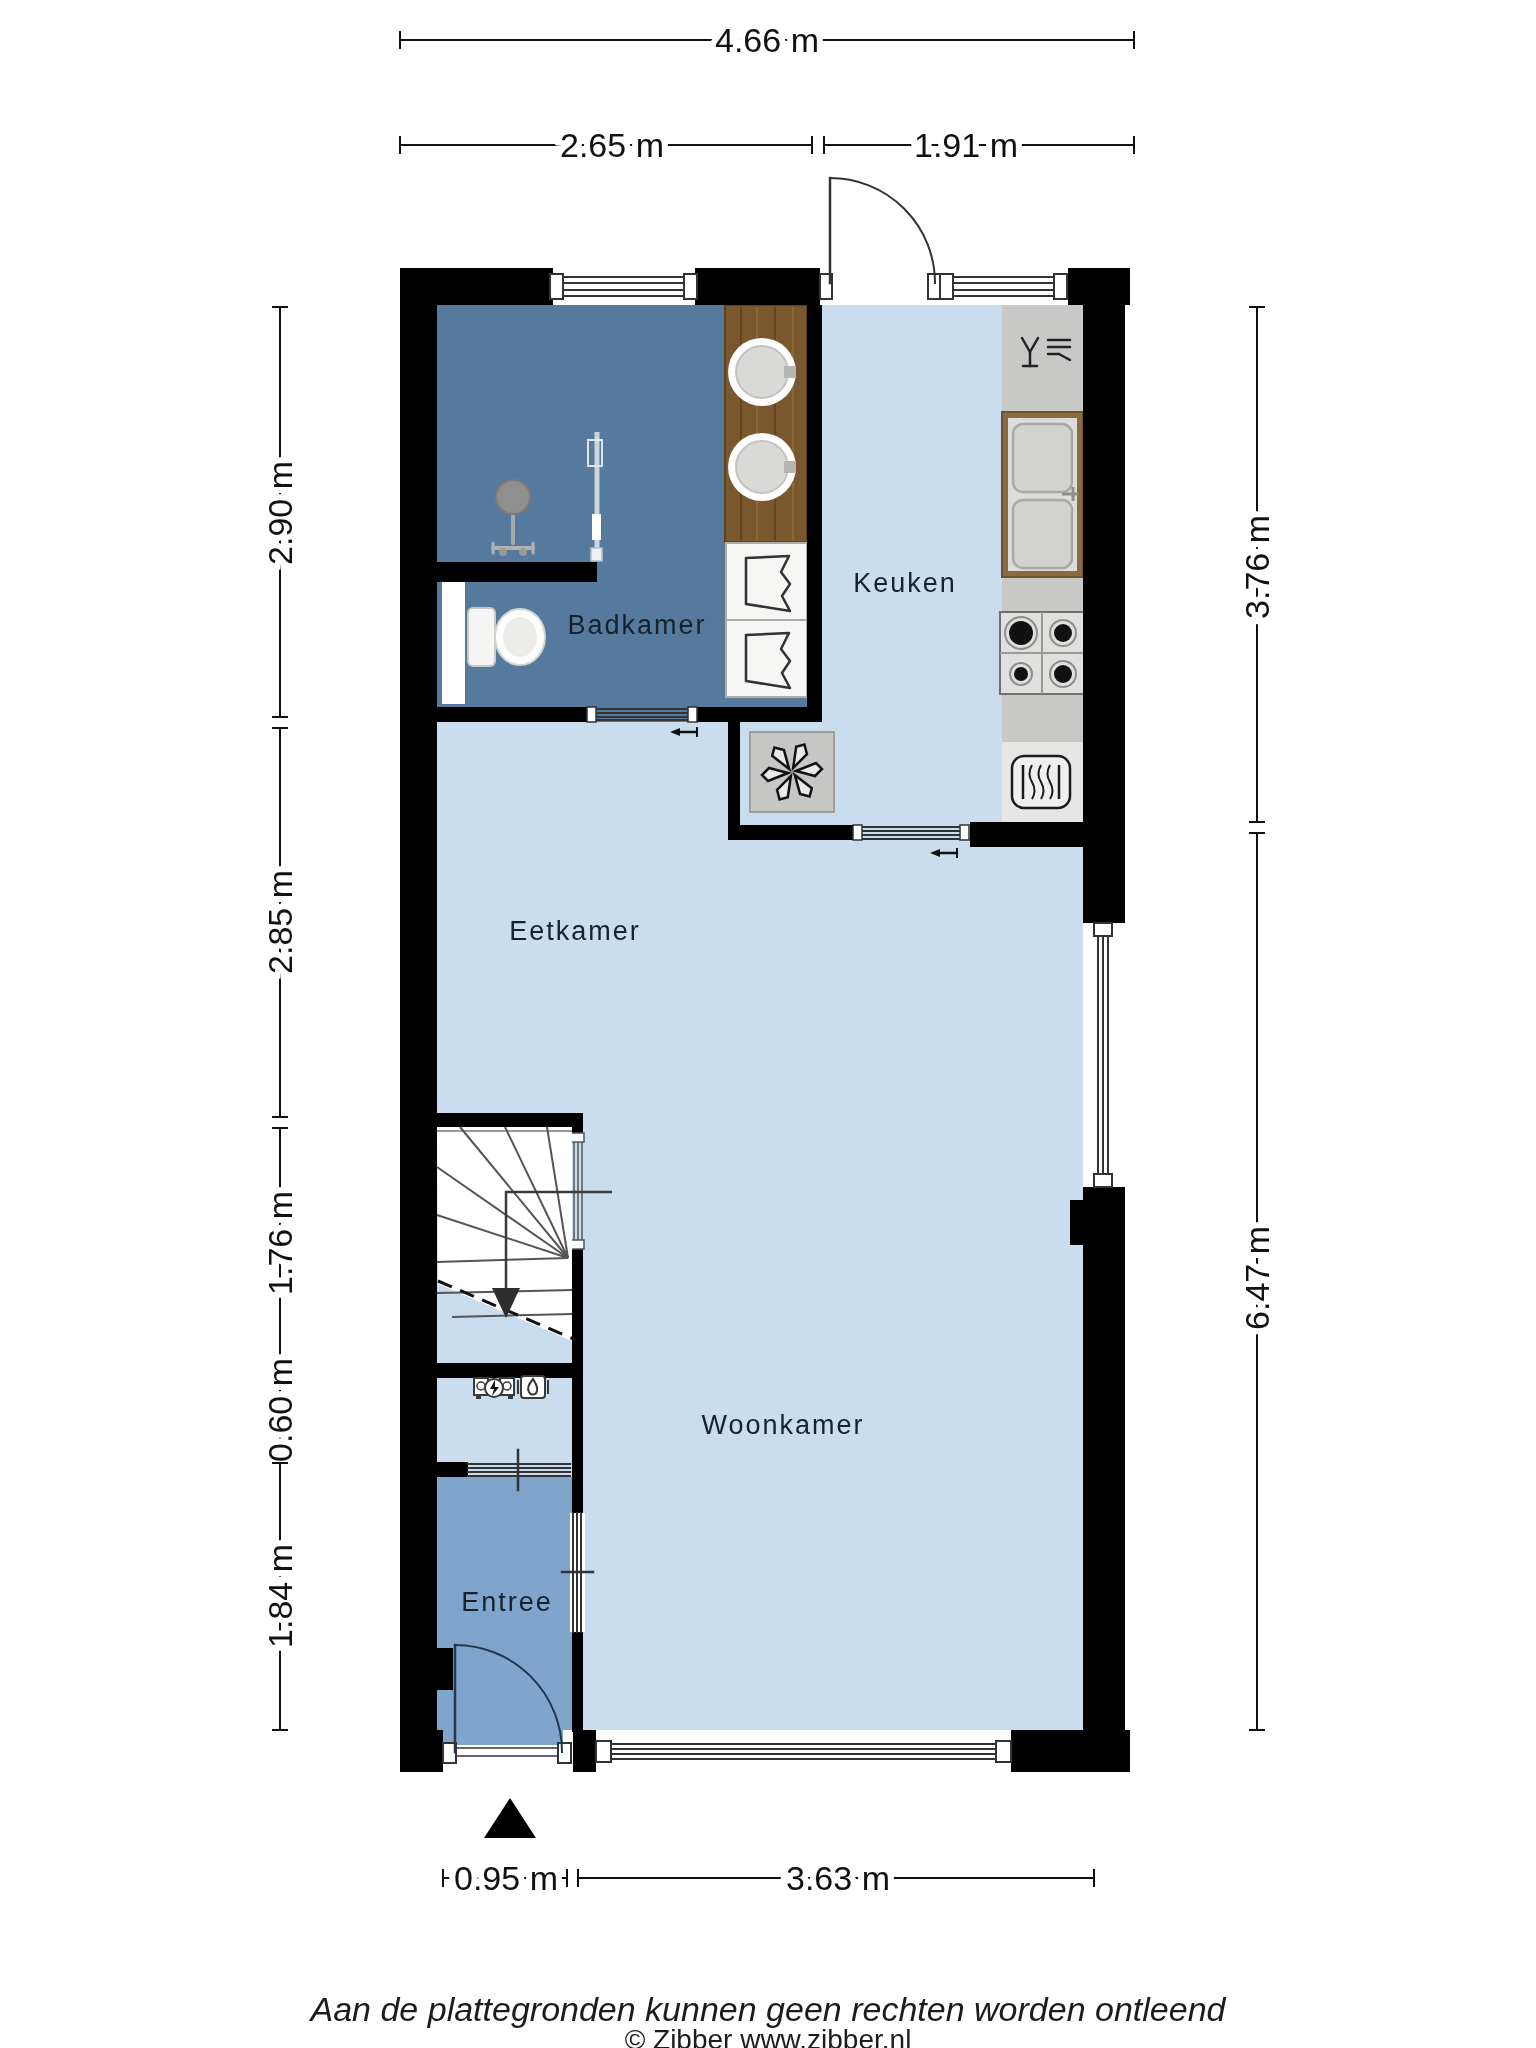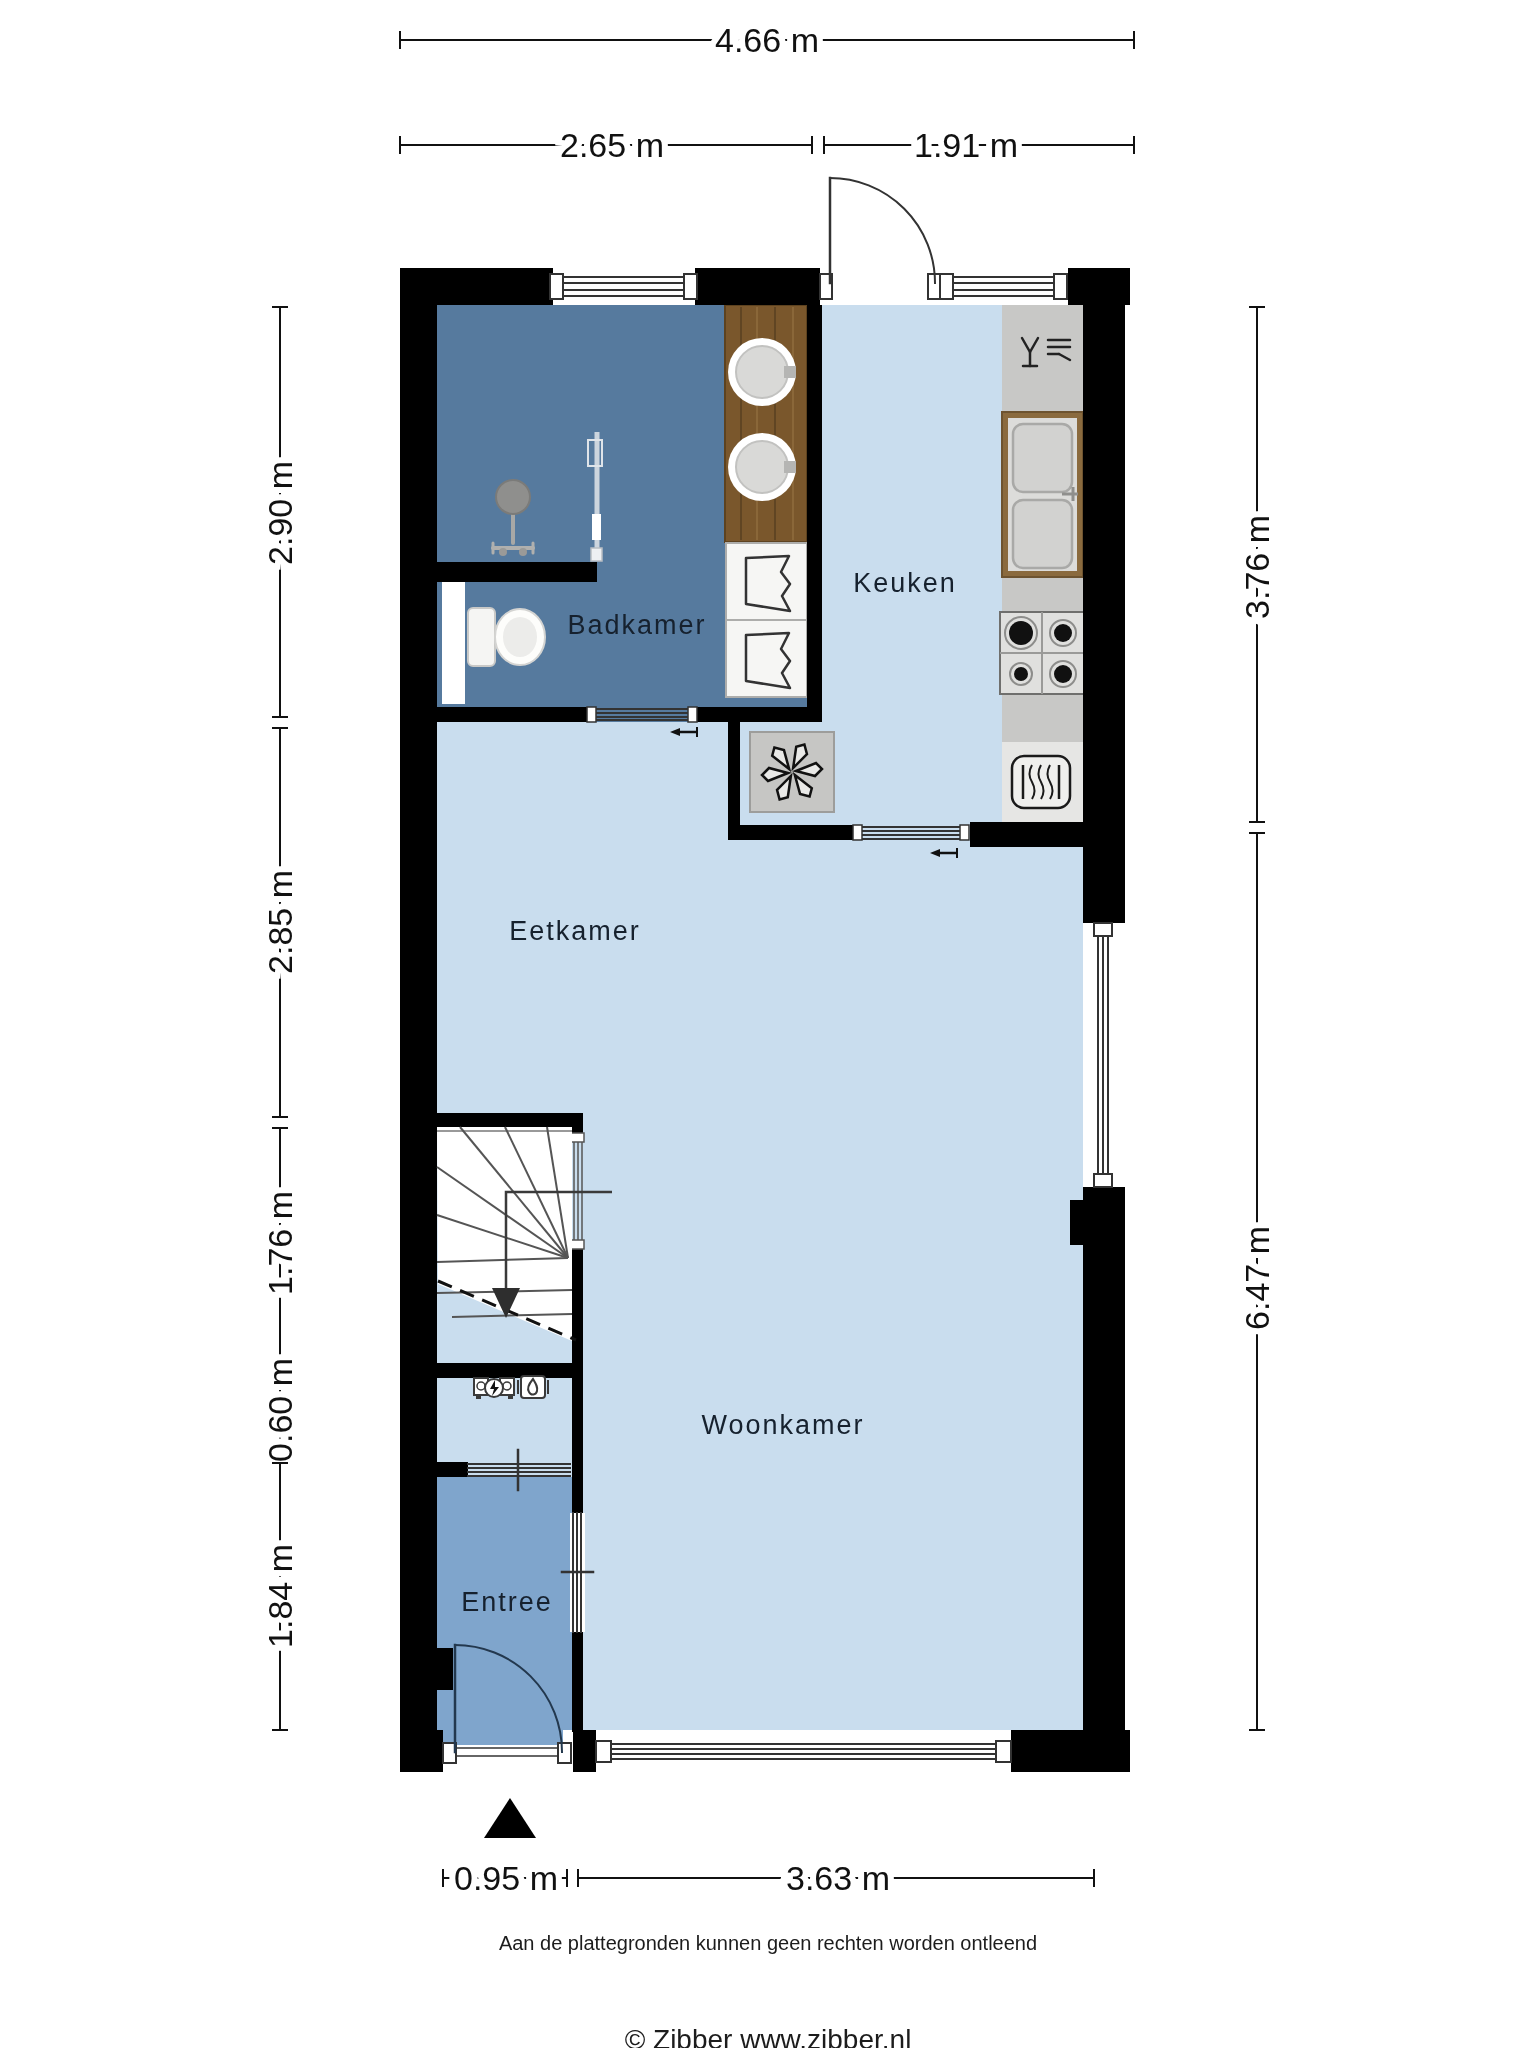--- a/index.html
+++ b/index.html
@@ -2,21 +2,21 @@
 <html><head>
 <meta charset="utf-8">
 <style>
   html,body{margin:0;padding:0;background:#fff;}
   .page{position:relative;width:1536px;height:2048px;background:#ffffff;overflow:hidden;
         font-family:"Liberation Sans", sans-serif;}
   svg text{font-family:"Liberation Sans", sans-serif;}
   .dim{font-size:34px;fill:#111;paint-order:stroke;stroke:#ffffff;stroke-width:12px;}
   .room{font-size:27px;fill:#16212e;letter-spacing:2px;paint-order:stroke;stroke-width:0;}
   .footer-line{position:absolute;left:0;width:100%;text-align:center;color:#1c1c1c;}
-  .footer-1{top:1932px;font-size:20px;}
+  .footer-1{top:1990px;font-size:34px;font-style:italic;}
   .footer-2{top:2024px;font-size:28px;}
 </style>
 </head>
 <body>
 
 <div class="page">
 <svg width="1536" height="2048" viewBox="0 0 1536 2048">
 
   <g>
     <rect x="437" y="305" width="385" height="417" fill="#567a9e"></rect>

